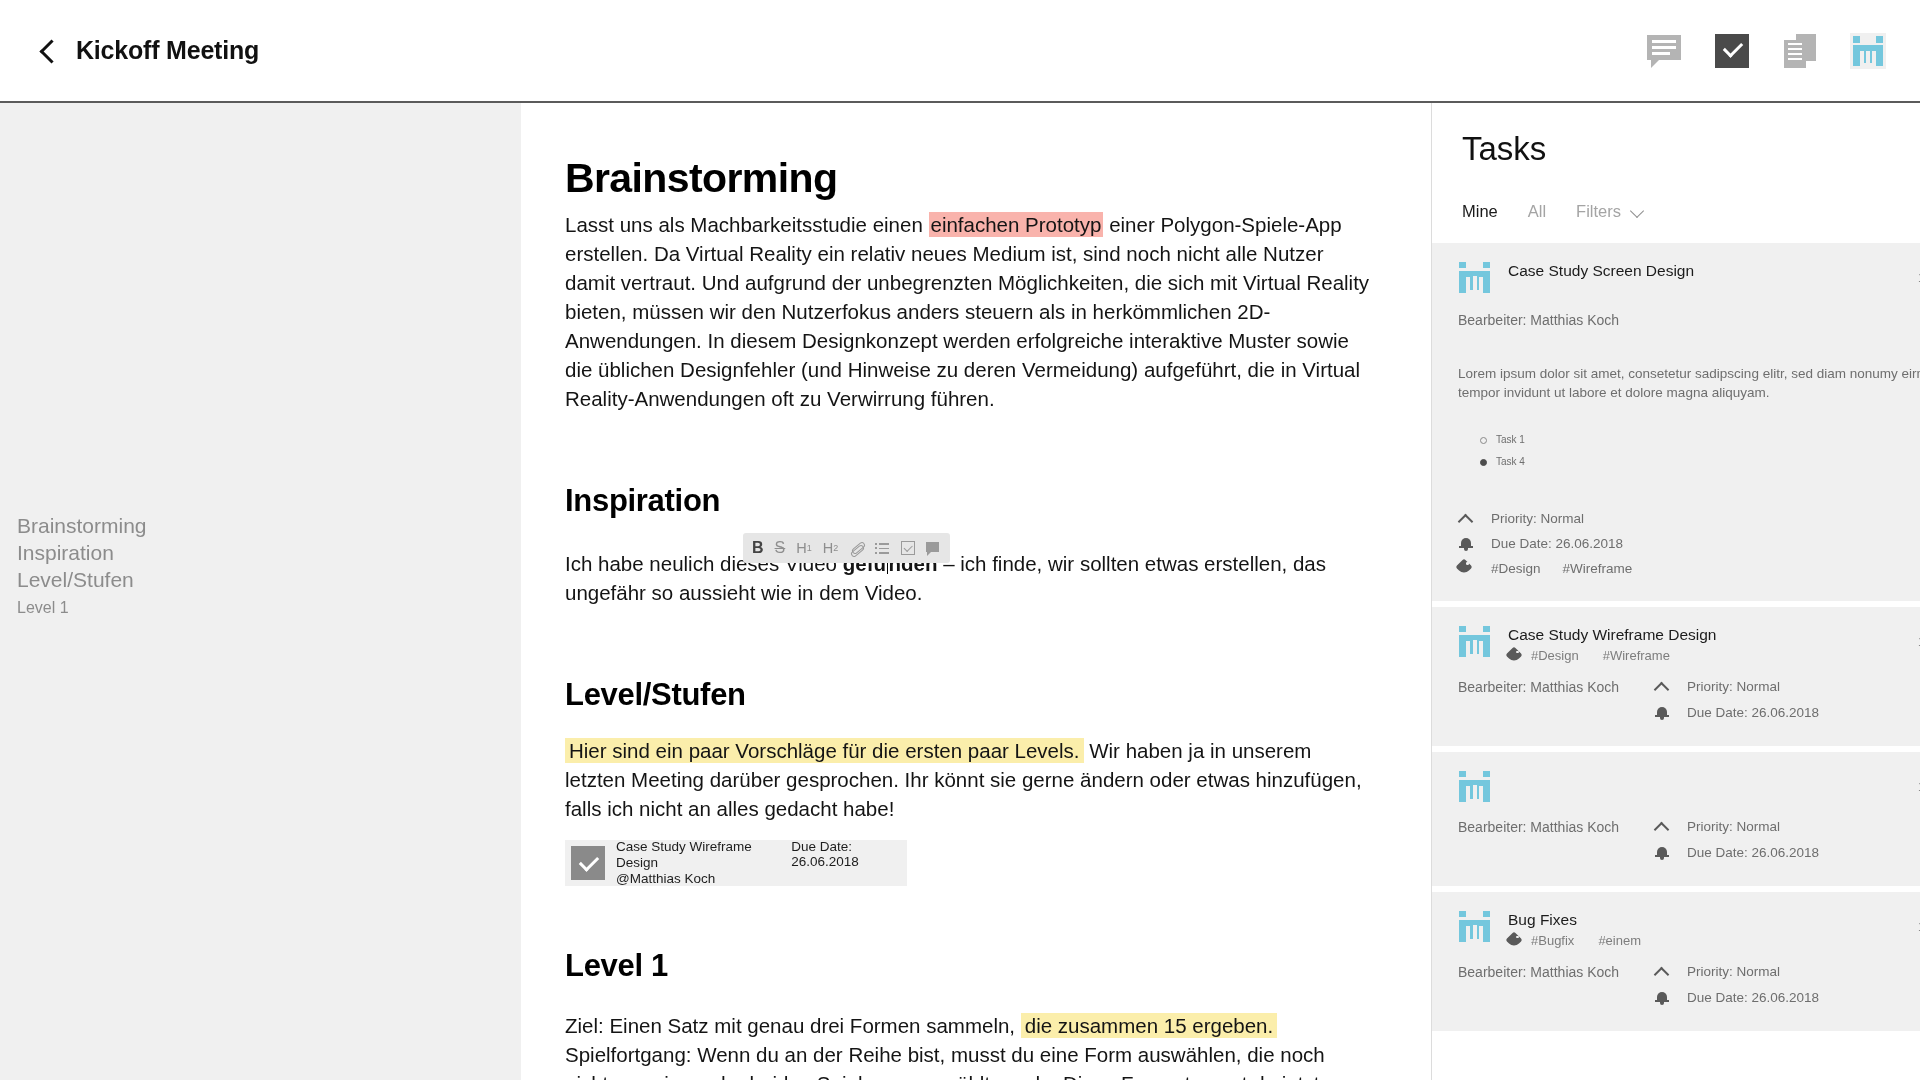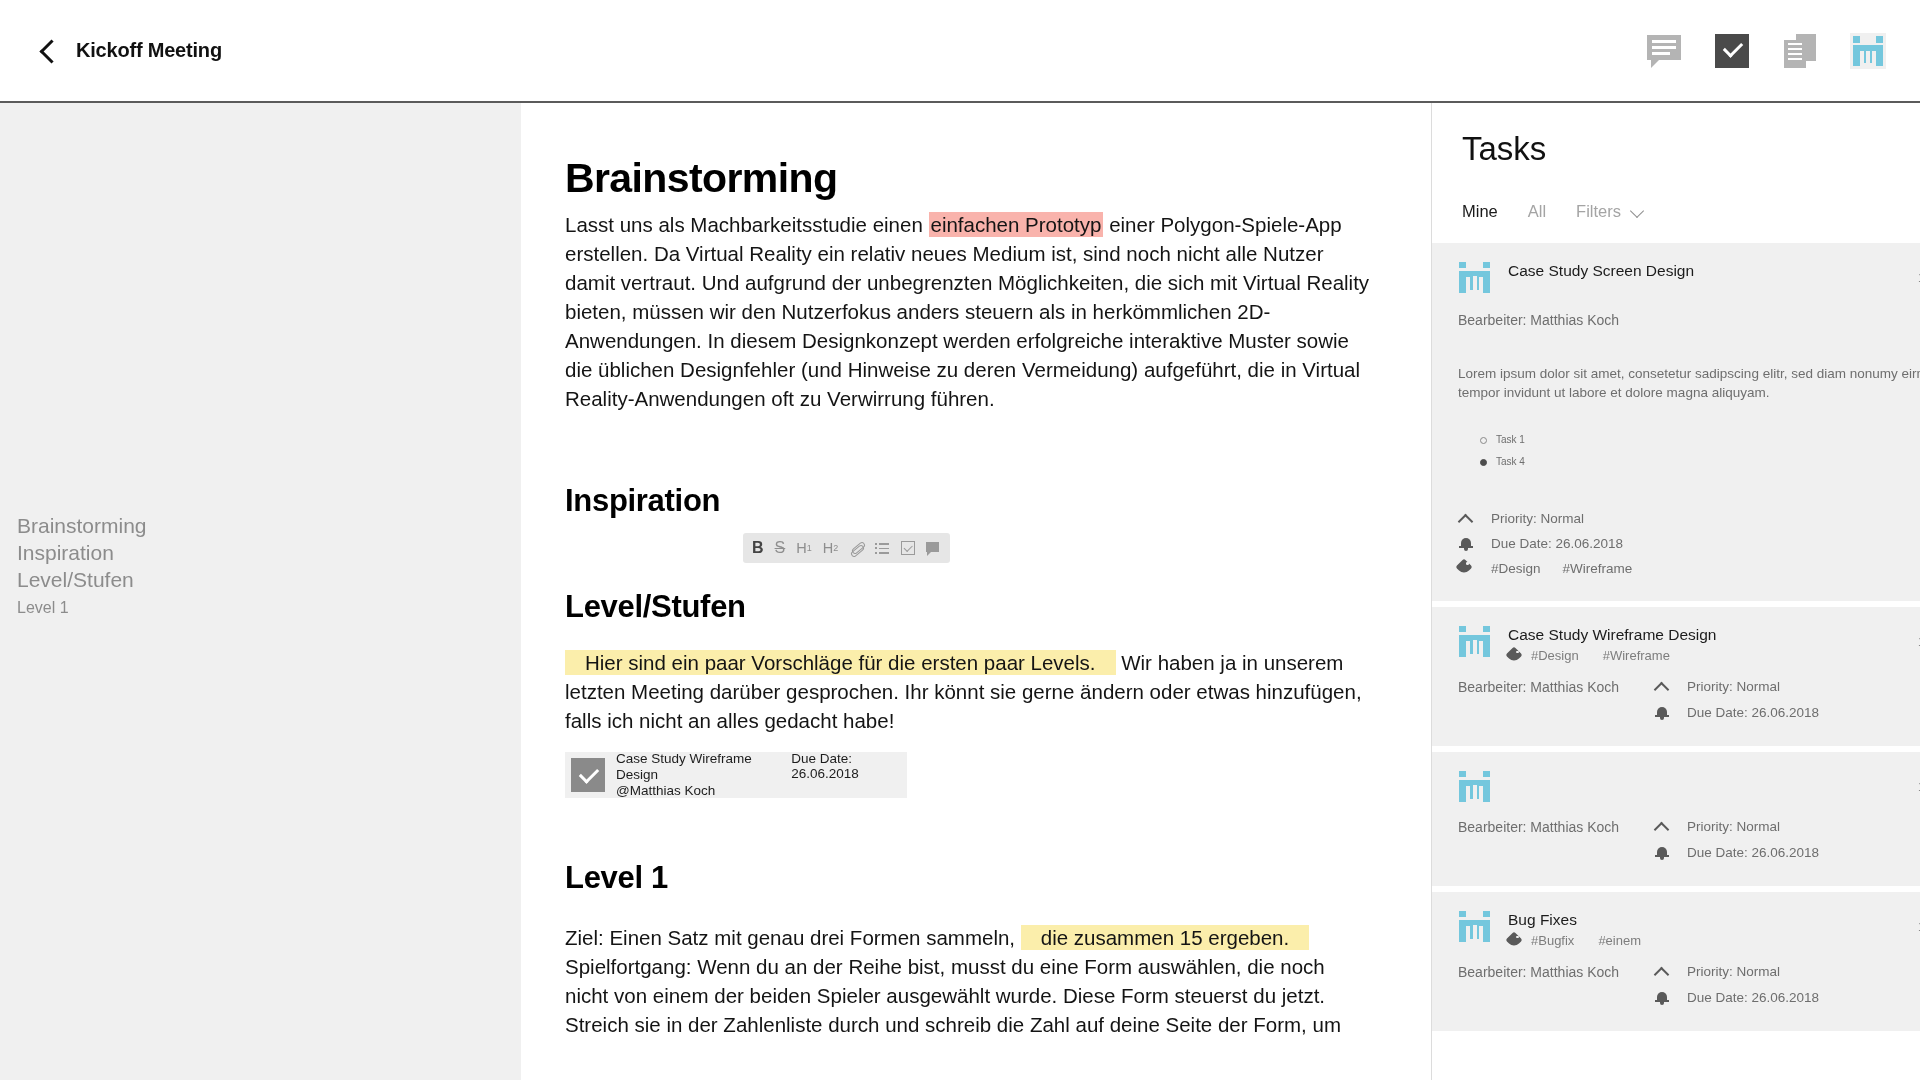--- a/index.html
+++ b/index.html
@@ -37,21 +37,21 @@
   .back-chevron::before {
     content: "";
     position: absolute;
     left: 7px; top: 3px;
     width: 14px; height: 14px;
     border-left: 3px solid #111;
     border-bottom: 3px solid #111;
     transform: rotate(45deg);
   }
   .doc-title {
-    font-size: 20px; font-weight: bold; color: #111;
+    font-size: 25px; font-weight: bold; color: #111;
     letter-spacing: -0.2px;
   }
 
   .topbar-actions {
     position: absolute; right: 30px; top: 50%;
     transform: translateY(-50%);
     display: flex; align-items: center; gap: 24px;
   }
   .tb-icon {
     width: 44px; height: 44px;
@@ -142,21 +142,21 @@
     margin-bottom: 8px;
   }
   h2.doc-h2 {
     font-size: 31px; font-weight: bold; color: #000;
     letter-spacing: -0.3px;
   }
   p.doc-p {
     font-size: 20.5px; line-height: 29px; color: #141414;
   }
   .hl-red { background: #f9b3ac; padding: 1px 2px; }
-  .hl-yellow { background: #fbeeab; padding: 1px 20px; }
+  .hl-yellow { background: #fbeeab; padding: 1px 4px; }
   .bold { font-weight: bold; }
   .caret {
     display: inline-block; width: 1.5px; height: 19px;
     background: #000; vertical-align: -3px; margin: 0 0.5px;
   }
 
   .sec-brainstorm { margin-top: 0px; }
   .sec-inspiration { margin-top: 70px; position: relative; }
   .sec-levels { margin-top: 70px; }
   .sec-level1 { margin-top: 62px; }
@@ -477,20 +477,21 @@
               </span>
             </span>
           <span class="fmt-btn">
               <span class="fmt-icn chk"></span>
             </span>
           <span class="fmt-btn">
               <span class="fmt-icn cmt"></span>
             </span>
         </div>
 
+        <p class="doc-p"><span>Ich habe neulich dieses Video </span><span class="bold">gefu</span><span class="caret"></span><span class="bold">nden</span><span> – ich finde, wir sollten etwas erstellen, das ungefähr so aussieht wie in dem Video.</span></p>
       </section>
 
       <section class="sec-levels">
         <h2 class="doc-h2">Level/Stufen</h2>
         <p class="doc-p"><span class="hl-yellow">Hier sind ein paar Vorschläge für die ersten paar Levels.</span><span> Wir haben ja in unserem letzten Meeting darüber gesprochen. Ihr könnt sie gerne ändern oder etwas hinzufügen, falls ich nicht an alles gedacht habe!</span></p>
 
         <div class="doc-task-chip">
           <span class="chip-check"></span>
           <span class="chip-texts">
             <span class="chip-col-l">

